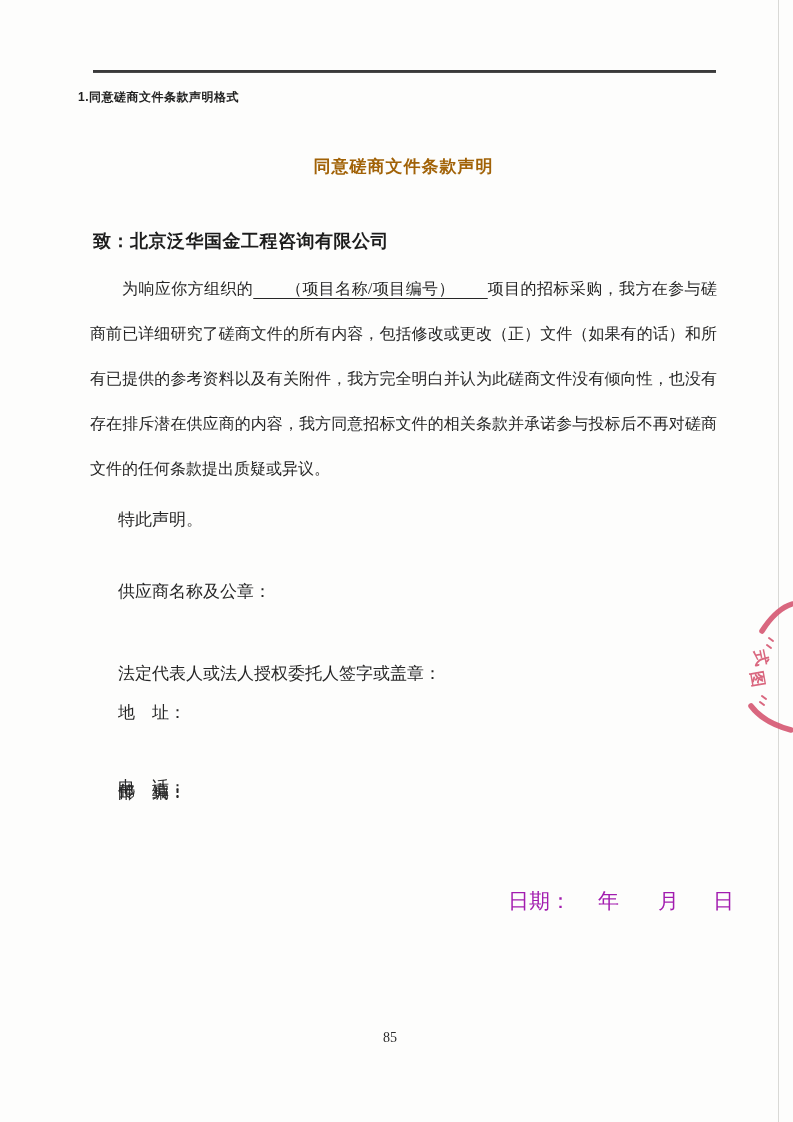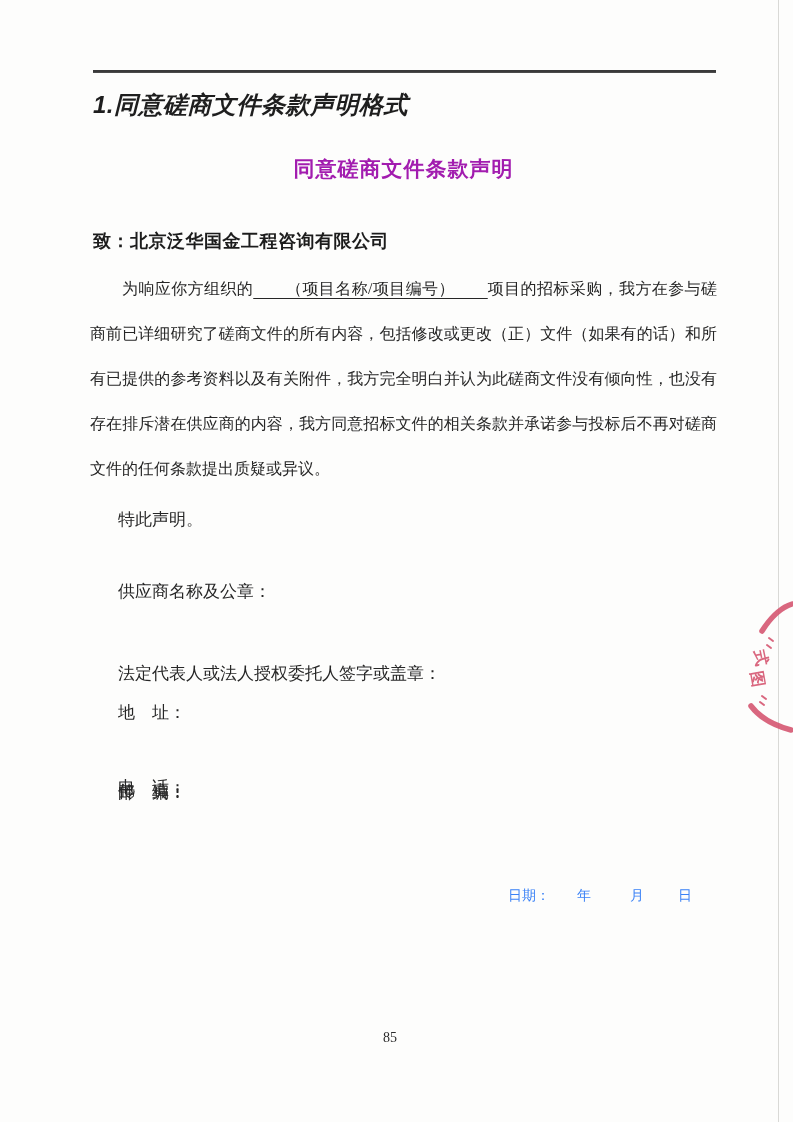--- a/index.html
+++ b/index.html
@@ -25,38 +25,37 @@
   
   .header-rule {
     position: absolute;
     left: 93px; top: 70px;
     width: 623px; height: 2px;
     border-top: 2.5px solid #3a3a3a;
     border-bottom: 1.2px solid #4a4a4a;
   }
   .section-heading {
     position: absolute;
-    left: 93px; top: 89px;
+    left: 78px; top: 89px;
     font-family: "Liberation Sans", "DejaVu Sans", sans-serif;
     font-weight: bold;
-    font-size: 24px;
+    font-size: 12px;
     letter-spacing: 0.5px;
     color: #1e1e1e;
-    font-style: italic;
   }
   .doc-title {
     position: absolute;
     left: 90px; top: 155px;
     width: 627px;
     text-align: center;
     font-family: "Liberation Sans", "DejaVu Sans", sans-serif;
     font-weight: bold;
-    font-size: 21px;
+    font-size: 17px;
     letter-spacing: 1px;
-    color: #a21caf;
+    color: #a16207;
   }
   .salutation {
     position: absolute;
     left: 93px; top: 229px;
     font-family: "Liberation Sans", "DejaVu Sans", sans-serif;
     font-weight: bold;
     font-size: 18px;
     letter-spacing: 0.5px;
     color: #1c1c1c;
   }
@@ -87,22 +86,22 @@
   .declaration      { top: 508px; }
   .label-supplier   { top: 580px; }
   .label-representative { top: 662px; font-family: Liberation Mono, monospace; }
   .label-address    { top: 701px; }
   .label-phone      { top: 741px; margin-top: 35px; }
   .label-postcode   { top: 781px; }
   .label-fax        { top: 780px; }
   .date-line {
     position: absolute;
     left: 508px; top: 887px;
-    font-size: 14px;
-    color: #3b82f6;
+    font-size: 21px;
+    color: #a21caf;
   }
   .date-line .dl-year  { margin-left: 27px; }
   .date-line .dl-month { margin-left: 39px; }
   .date-line .dl-day   { margin-left: 34px; }
   .page-number {
     position: absolute;
     left: 0; top: 1030px;
     width: 780px;
     text-align: center;
     font-size: 14px;

